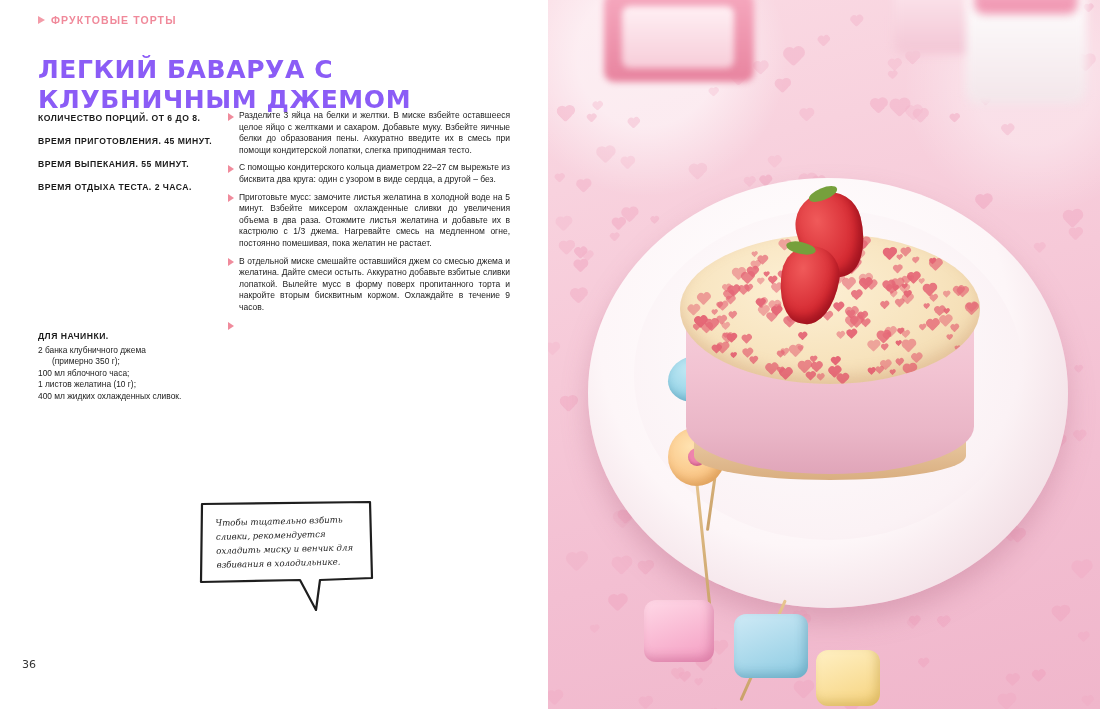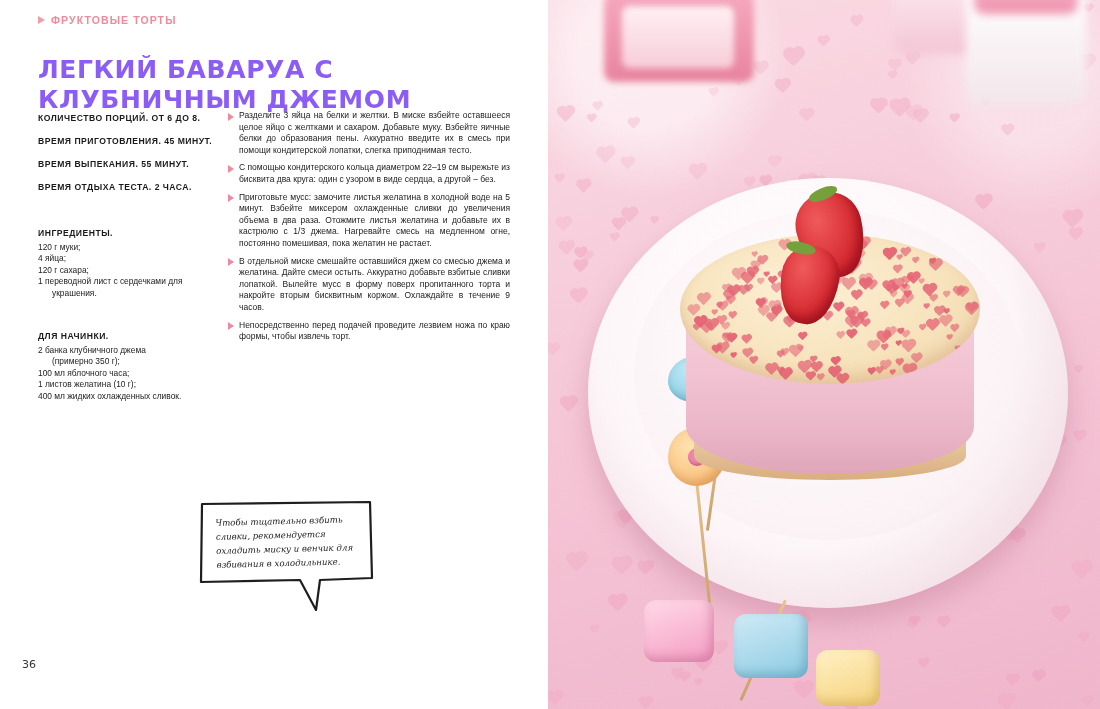--- a/index.html
+++ b/index.html
@@ -374,58 +374,49 @@
       <div class="meta-row">
         <span class="lbl">ВРЕМЯ ВЫПЕКАНИЯ.</span>
         <span class="val">55 минут.</span>
       </div>
       <div class="meta-row">
         <span class="lbl">ВРЕМЯ ОТДЫХА ТЕСТА.</span>
         <span class="val">2 часа.</span>
       </div>
     </div>
 
-    <div class="ing-block">
-      <div class="ing-head">ИНГРЕДИЕНТЫ.</div>
-      <div class="ing-item">120 г муки;</div>
-      <div class="ing-item">4 яйца;</div>
-      <div class="ing-item">120 г сахара;</div>
-      <div class="ing-item">1 переводной лист с сердечками для</div>
-      <div class="ing-item indent">украшения.</div>
-    </div>
 
     <div class="filling-block">
       <div class="ing-head">ДЛЯ НАЧИНКИ.</div>
       <div class="ing-item">2 банка клубничного джема</div>
       <div class="ing-item indent">(примерно 350 г);</div>
       <div class="ing-item">100 мл яблочного часа;</div>
       <div class="ing-item">1 листов желатина (10 г);</div>
       <div class="ing-item">400 мл жидких охлажденных сливок.</div>
     </div>
 
     <div class="steps">
       <div class="step">
         <span class="bullet"></span>
         <span>Разделите 3 яйца на белки и желтки. В миске взбейте оставшееся целое яйцо с желтками и сахаром. Добавьте муку. Взбейте яичные белки до образования пены. Аккуратно введите их в смесь при помощи кондитерской лопатки, слегка приподнимая тесто.</span>
       </div>
       <div class="step">
         <span class="bullet"></span>
-        <span>С помощью кондитерского кольца диаметром 22–19 см вырежьте из бисквита два круга: один с узором в виде сердца, а другой – без.</span>
+        <span>С помощью кондитерского кольца диаметром 22–27 см вырежьте из бисквита два круга: один с узором в виде сердца, а другой – без.</span>
       </div>
       <div class="step">
         <span class="bullet"></span>
         <span>Приготовьте мусс: замочите листья желатина в холодной воде на 5 минут. Взбейте миксером охлажденные сливки до увеличения объема в два раза. Отожмите листья желатина и добавьте их в кастрюлю с 1/3 джема. Нагревайте смесь на медленном огне, постоянно помешивая, пока желатин не растает.</span>
       </div>
       <div class="step">
         <span class="bullet"></span>
         <span>В отдельной миске смешайте оставшийся джем со смесью джема и желатина. Дайте смеси остыть. Аккуратно добавьте взбитые сливки лопаткой. Вылейте мусс в форму поверх пропитанного торта и накройте вторым бисквитным коржом. Охлаждайте в течение 9 часов.</span>
       </div>
       <div class="step">
         <span class="bullet"></span>
-        <span>Непосредственно перед подачей проведите лезвием ножа по краю формы, чтобы извлечь торт.</span>
       </div>
     </div>
 
     <div class="bubble-wrap">
       <svg width="180" height="115" viewBox="0 0 180 115">
         <path d="M6 6 L174 4 L176 80 L124 82 L120 112 L104 82 L5 84 Z" fill="#ffffff" stroke="#1e1e1e" stroke-width="2.2" stroke-linejoin="round" stroke-linecap="round"></path>
       </svg>
       <div class="bubble-text">Чтобы тщательно взбить сливки, рекомендуется охладить миску и венчик для взбивания в холодильнике.</div>
     </div>
 

